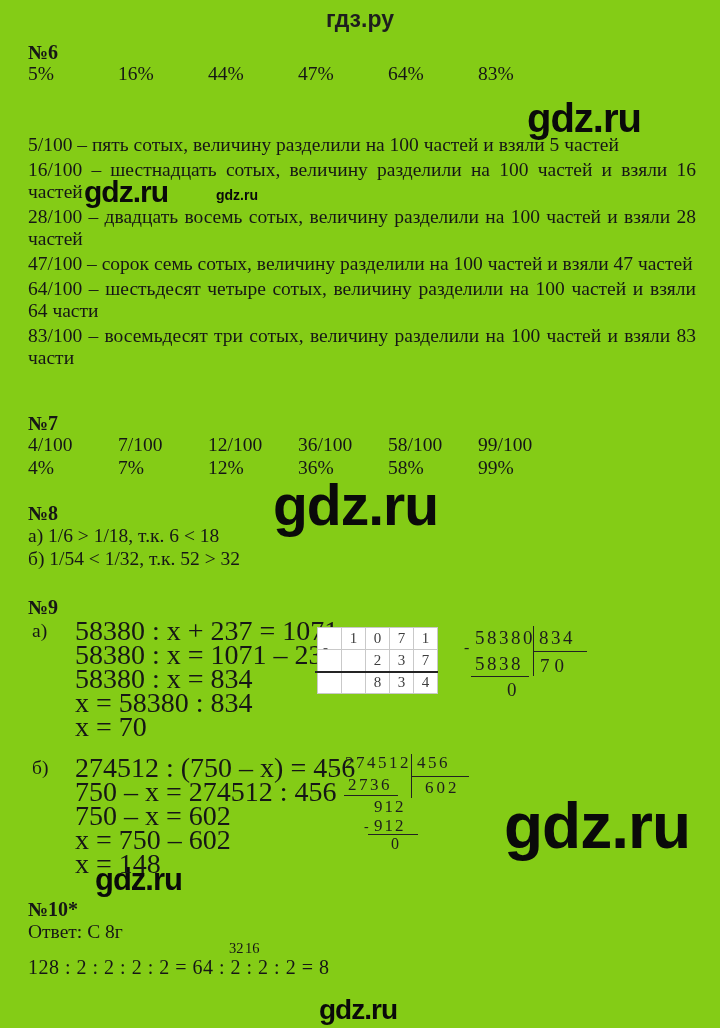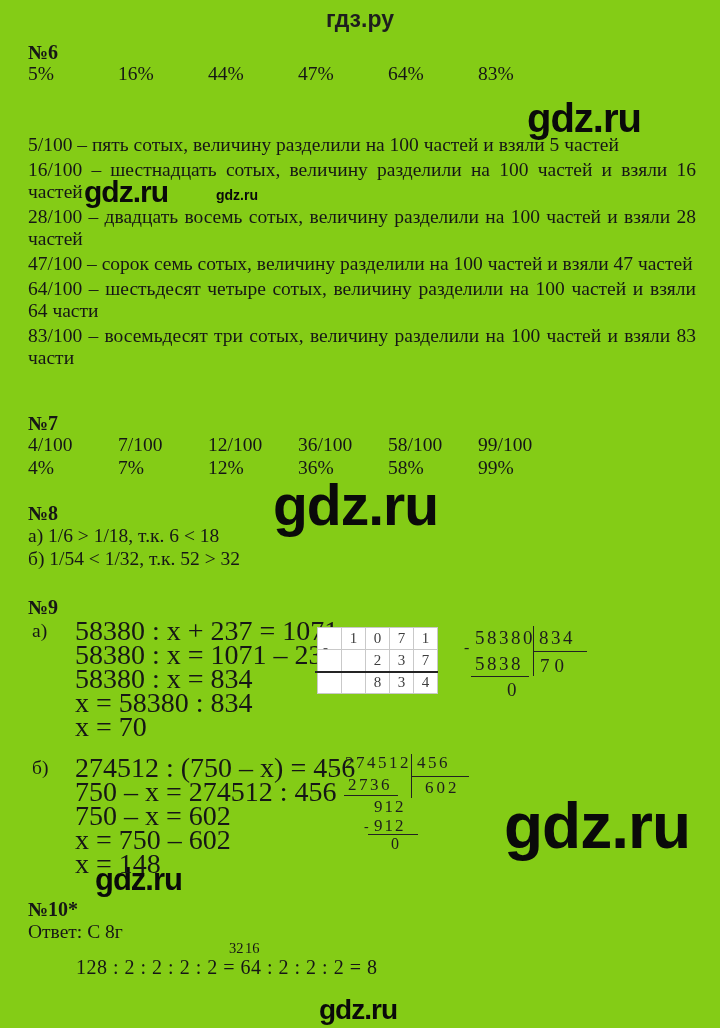--- a/index.html
+++ b/index.html
@@ -65,21 +65,21 @@
   .db .d-part1   { left:39px; top:45px; letter-spacing:2px; }
   .db .d-minus2  { left:29px; top:67px; font-size:14px; }
   .db .d-sub2    { left:39px; top:64px; letter-spacing:2px; }
   .db .d-rem     { left:56px; top:83px; font-size:16px; }
   .db .vbar   { left:76px; top:1px;  height:44px; }
   .db .qline  { left:76px; top:23px; width:58px; }
   .db .sline1 { left:9px;  top:42px; width:54px; }
   .db .sline2 { left:33px; top:81px; width:50px; }
 
   .sup { position:absolute; font-size:14.5px; }
-  .equation { position:absolute; left:28px; top:956px; font-size:20px; letter-spacing:0.5px;margin-left:48px; }
+  .equation { position:absolute; left:28px; top:956px; font-size:20px; letter-spacing:0.5px; }
 
   .wm {
     position:absolute; font-family:"Liberation Sans", sans-serif; font-weight:bold;
     color:#0a0a0a; line-height:0.9; letter-spacing:-1px; white-space:nowrap;
   }
   .wm1 { left:527px; top:100px; font-size:40px; }
   .wm2 { left:84px;  top:178px; font-size:30px; }
   .wm3 { left:216px; top:189px; font-size:14px; font-weight:600; letter-spacing:0; }
   .wm4 { left:273px; top:480px; font-size:57px; }
   .wm5 { left:504px; top:798px; font-size:64px; }

